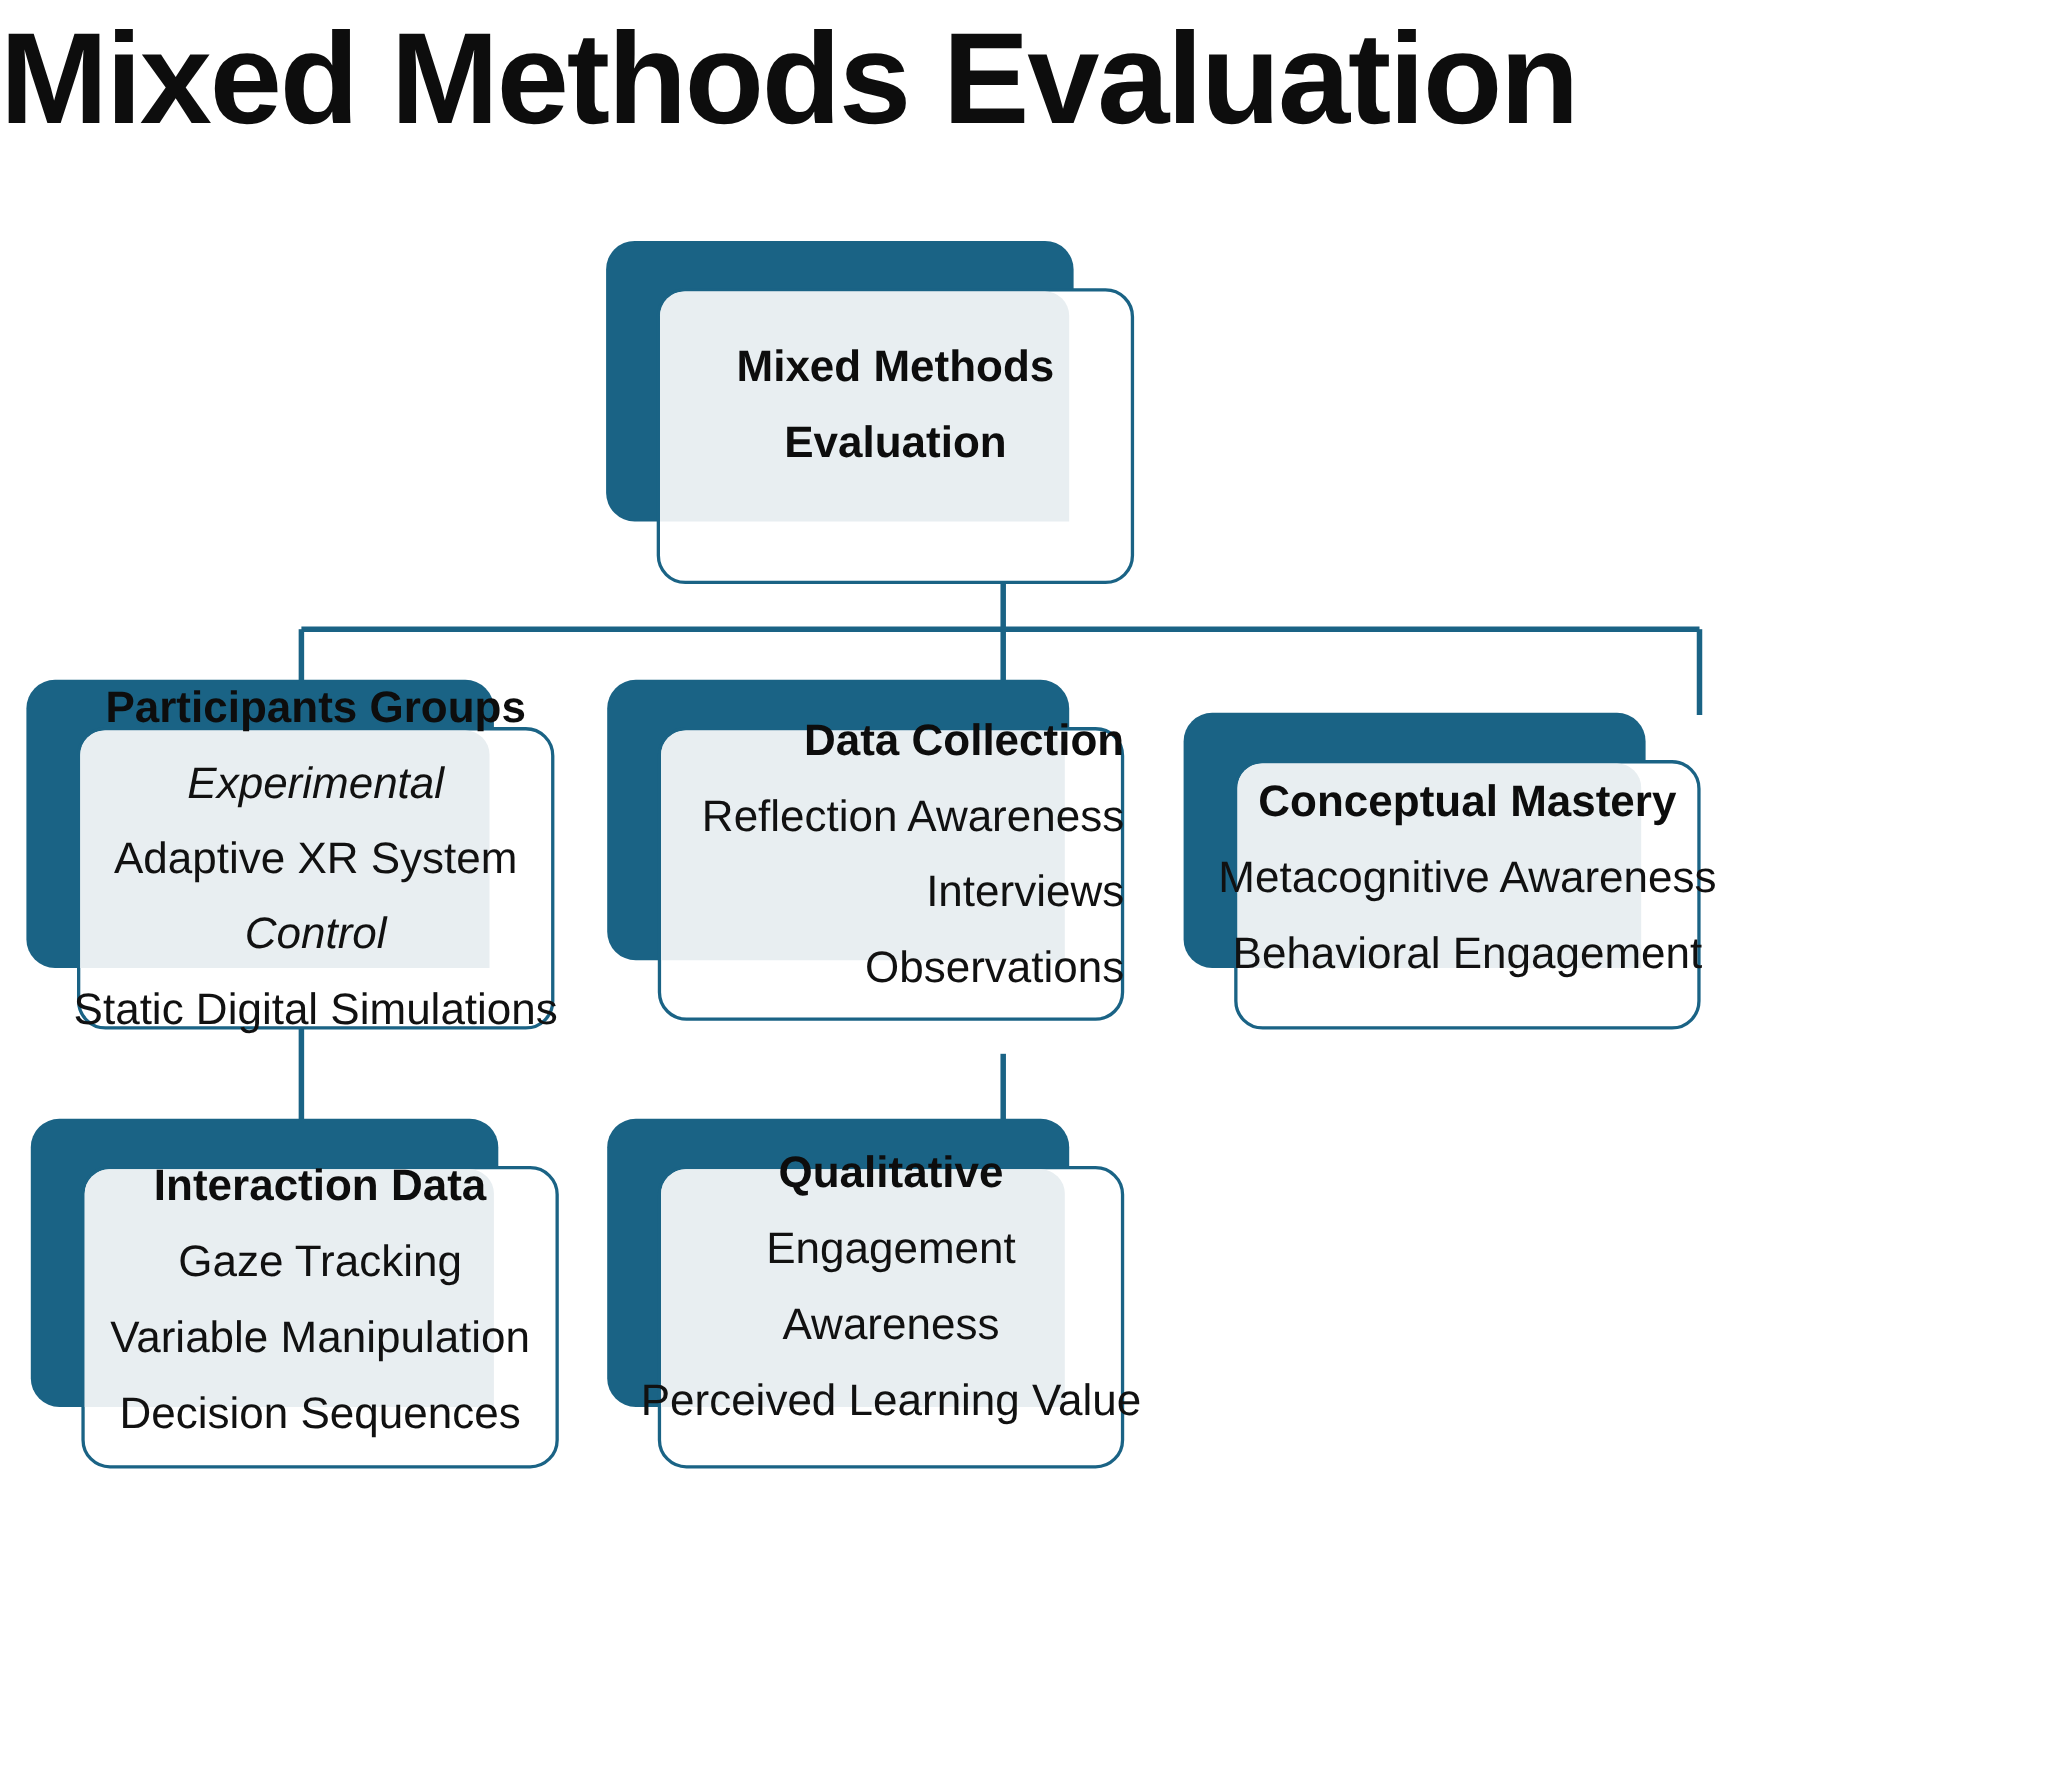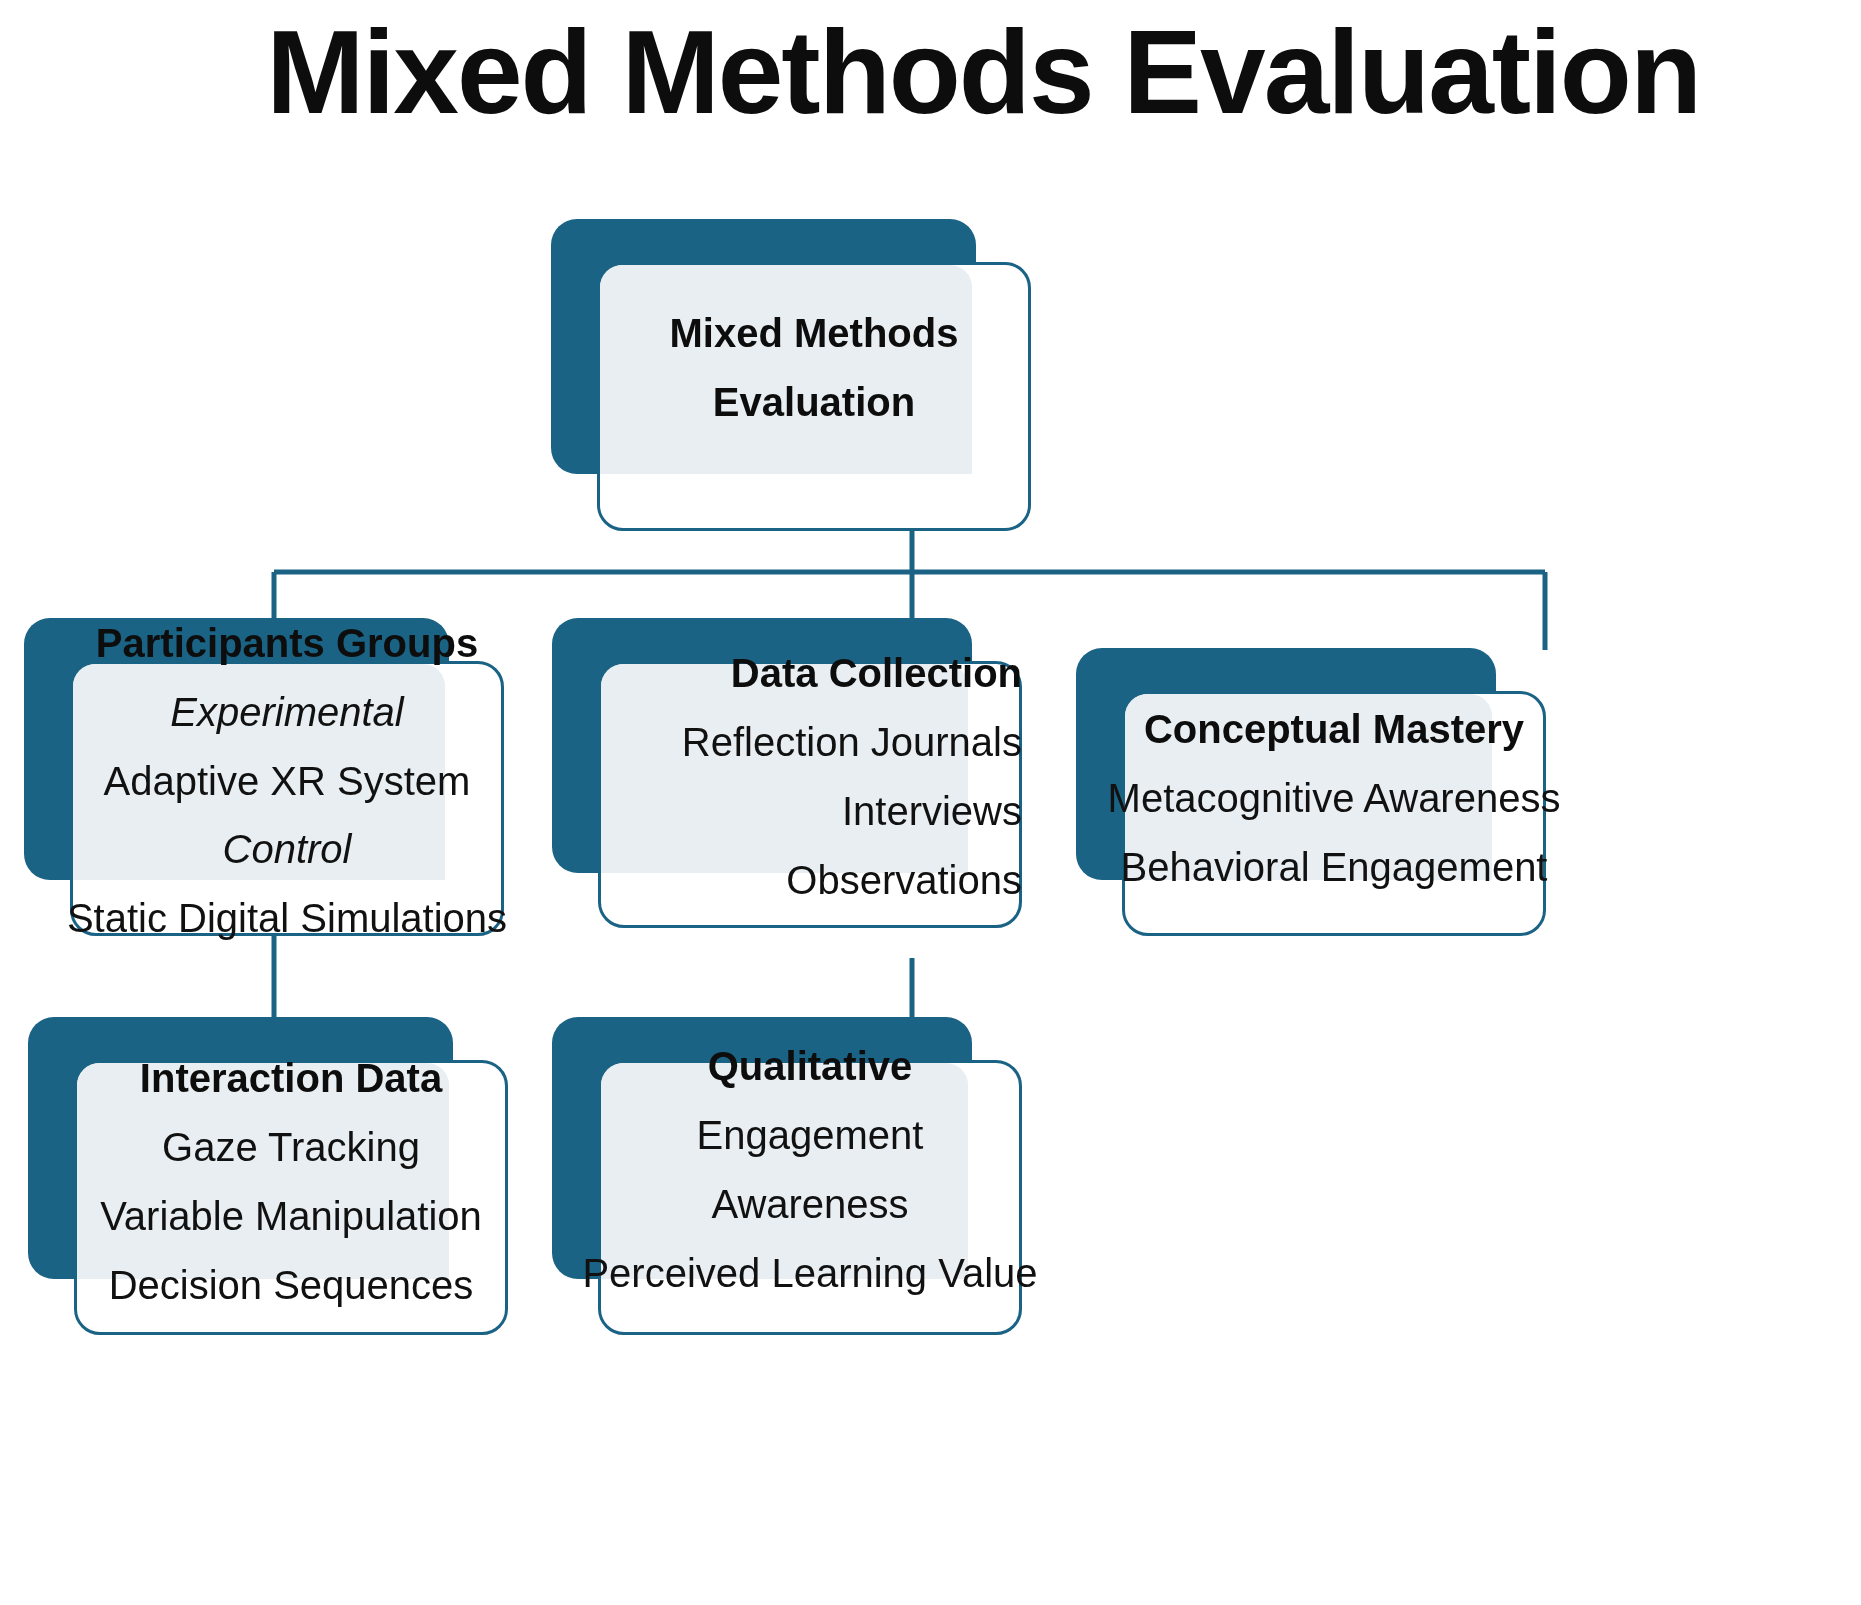--- a/index.html
+++ b/index.html
@@ -6,21 +6,21 @@
   body{
     width:1861px;height:1605px;position:relative;overflow:hidden;
     font-family:"Liberation Sans","DejaVu Sans",sans-serif;
     color:#111111;
   }
   #diagram-canvas{position:absolute;inset:0;}
 
   
   .page-title{
     position:absolute;left:0;top:2px;width:1700px;
-    text-align:right;
+    text-align:left;
     font-size:118px;
     font-weight:700;
     letter-spacing:-2px;
     line-height:1.2;
     color:#0d0d0d;
     white-space:nowrap;
   }
 
   
   .connectors{position:absolute;left:0;top:0;width:1861px;height:1605px;pointer-events:none;}
@@ -118,21 +118,21 @@
       <div class="node-line">Static Digital Simulations</div>
     </div>
   </div>
 
   <div class="node" style="left:552px;top:618px;width:470px;height:310px;">
     <div class="shadow-rect" style="width:420px;height:255px;"></div>
     <div class="front-card" style="left:46px;top:43px;width:424px;height:267px;"></div>
     <div class="fill-band" style="left:49px;top:46px;width:367px;height:209px;z-index:2;"></div>
     <div class="node-text" style="padding:52px 0 44px 46px;align-items:flex-end;">
       <div class="node-title">Data Collection</div>
-      <div class="node-line">Reflection Journals</div>
+      <div class="node-line">Reflection Awareness</div>
       <div class="node-line">Interviews</div>
       <div class="node-line">Observations</div>
     </div>
   </div>
 
   <div class="node" style="left:1076px;top:648px;width:470px;height:288px;">
     <div class="shadow-rect" style="width:420px;height:232px;"></div>
     <div class="front-card" style="left:46px;top:43px;width:424px;height:245px;"></div>
     <div class="fill-band" style="left:49px;top:46px;width:367px;height:186px;z-index:2;"></div>
     <div class="node-text" style="padding:55px 0 42px 46px;">

